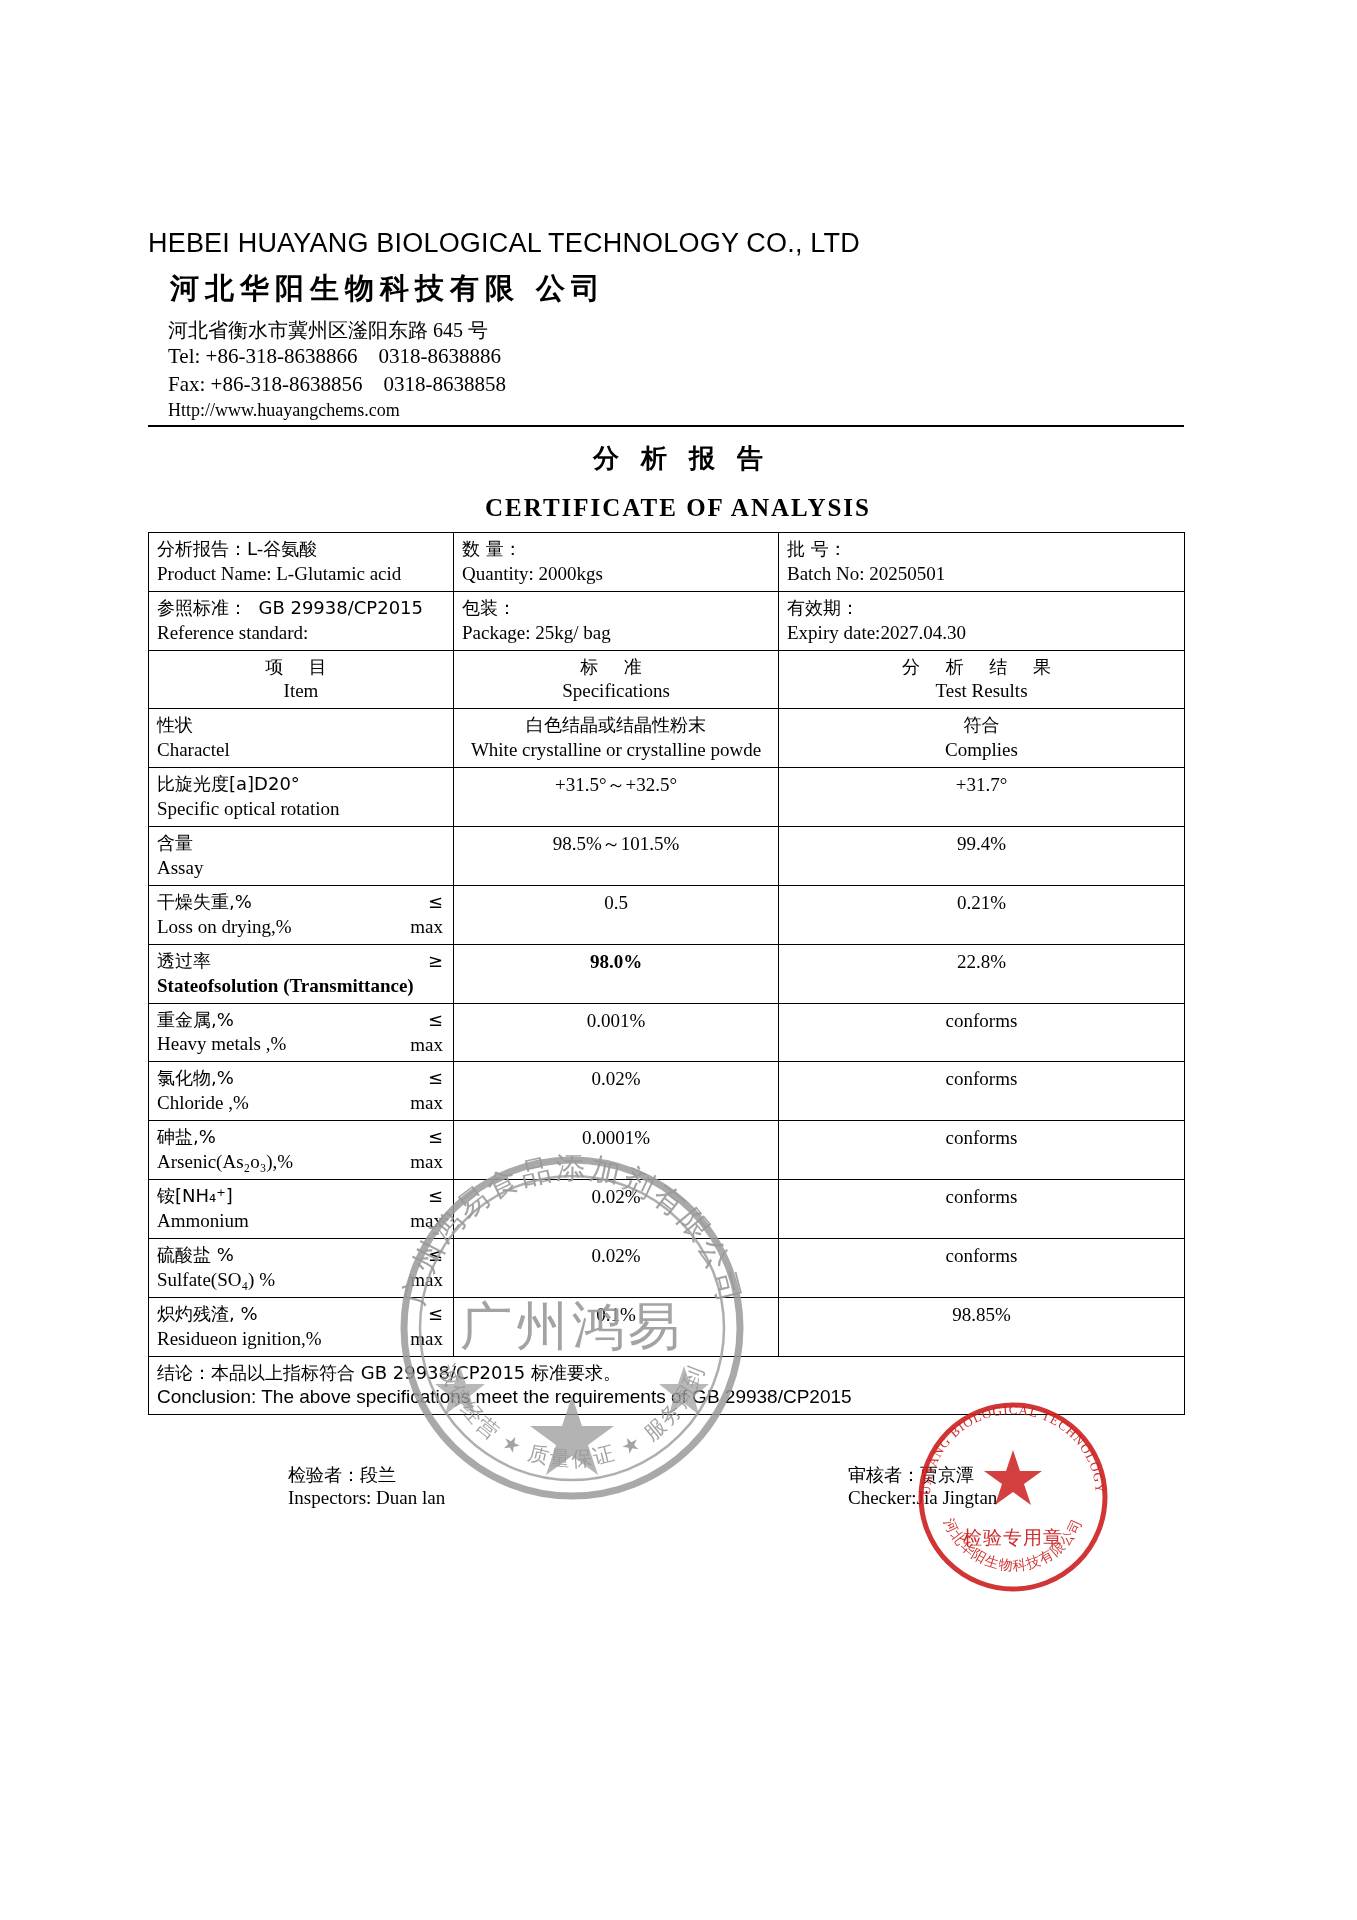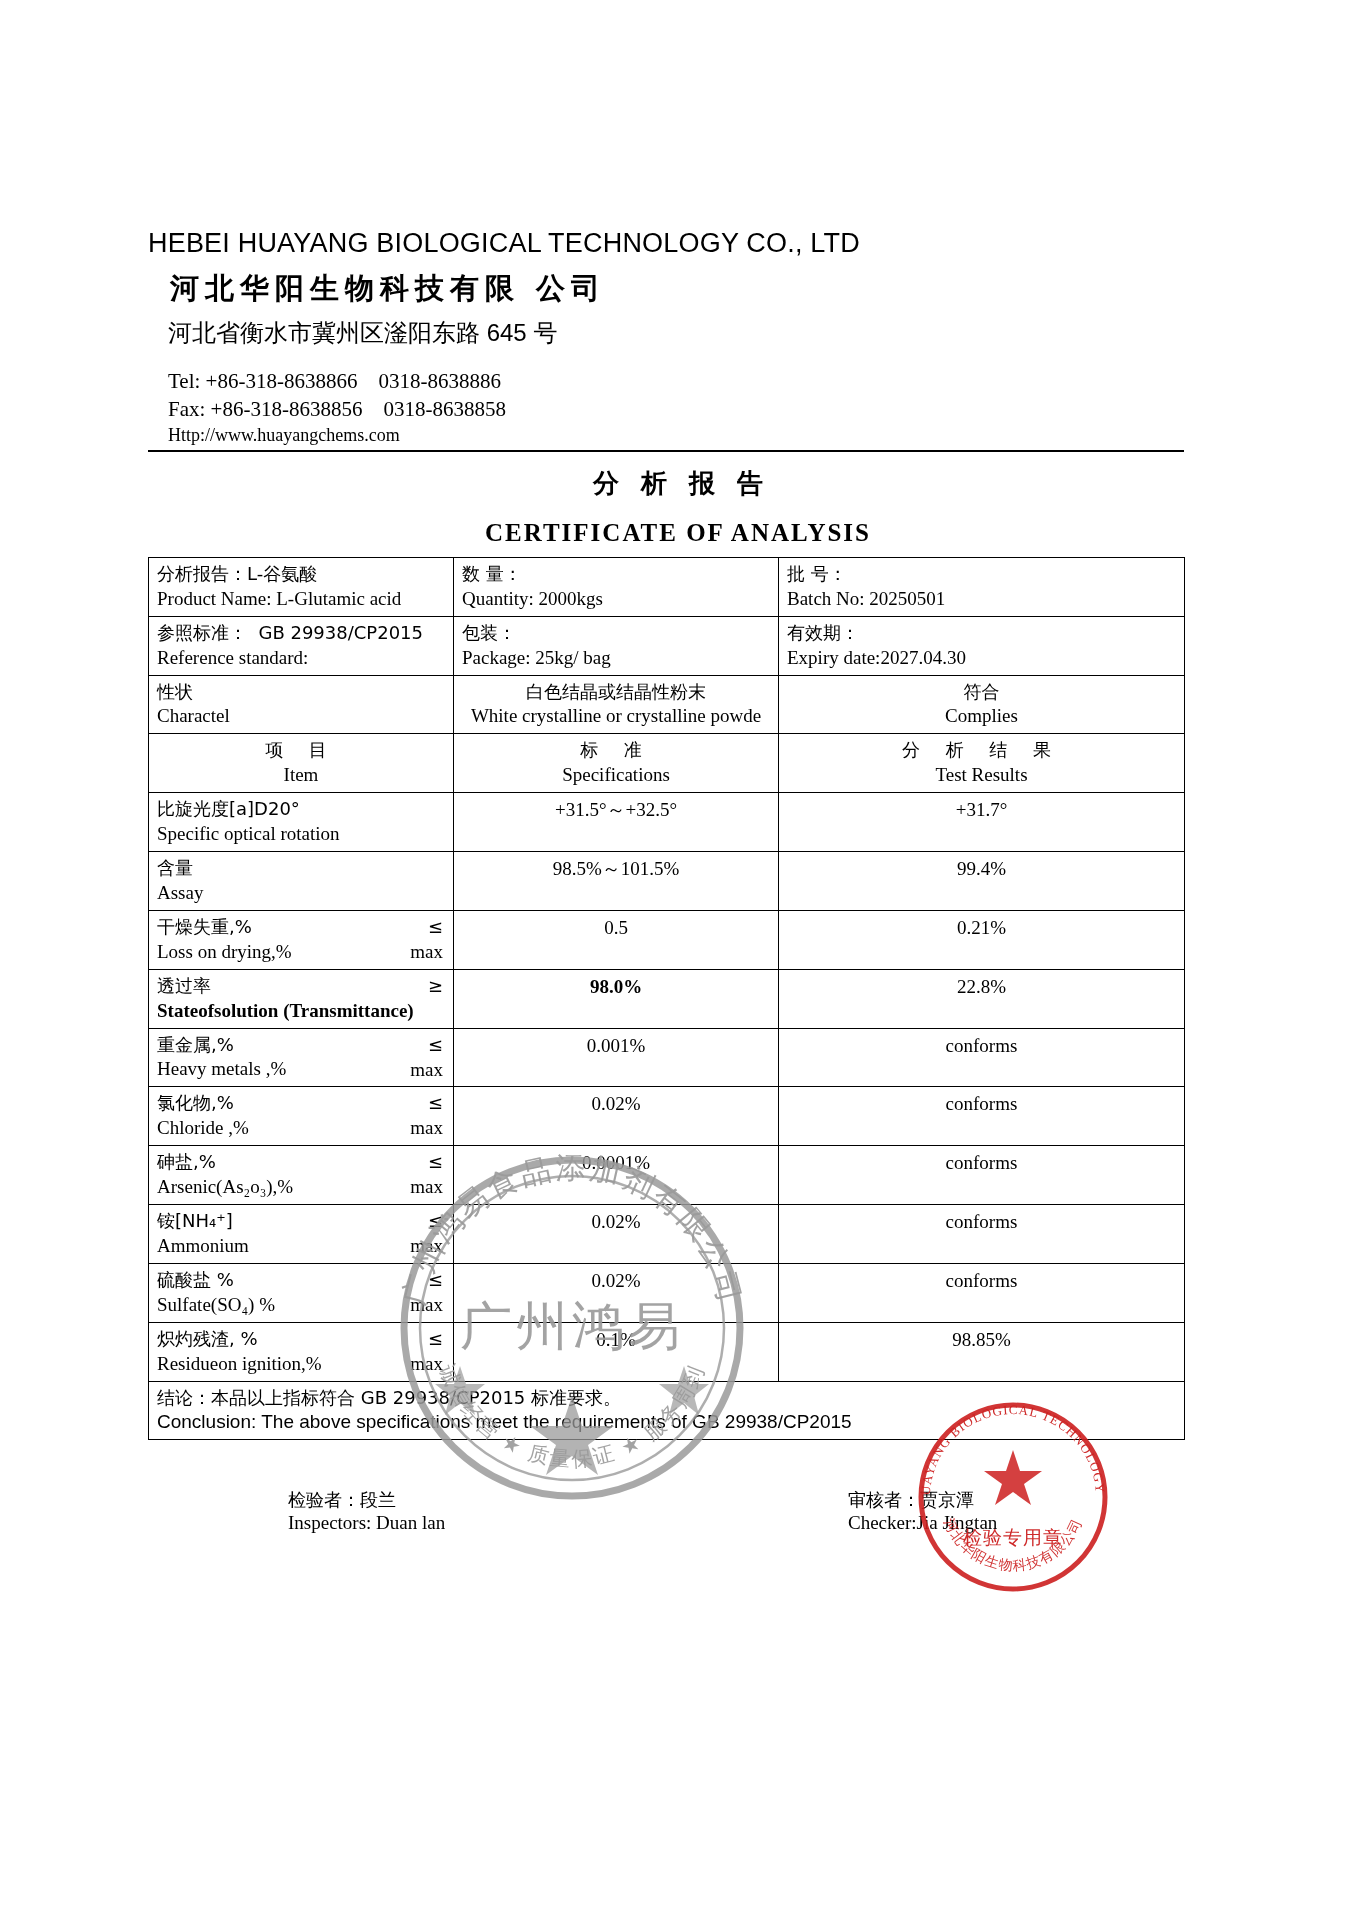--- a/index.html
+++ b/index.html
@@ -38,24 +38,24 @@
   }
   .company-cn {
     font-family: "DejaVu Sans", sans-serif;
     font-size: 29px;
     font-weight: bold;
     letter-spacing: 6px;
     margin-bottom: 8px;
     padding-left: 22px;
   }
   .addr-line {
-    font-family: Liberation Sans, sans-serif;
-    font-size: 24px;
+    font-family: Liberation Serif, serif;
+    font-size: 20px;
     padding-left: 20px;
-    margin-bottom: 20px;
+    margin-bottom: 0;
   }
   .contact-line {
     font-family: "Liberation Serif", serif;
     font-size: 21px;
     padding-left: 20px;
     margin-bottom: 3px;
     white-space: pre;
   }
   .web-line {
     font-family: "Liberation Serif", serif;
@@ -249,48 +249,48 @@
             <span class="cn">包装：</span>
             <span class="en">Package: 25kg/ bag</span>
           </td>
           <td>
             <span class="cn">有效期：</span>
             <span class="en">Expiry date:2027.04.30</span>
           </td>
         </tr>
 
         <tr>
+          <td>
+            <span class="hdr-cn">项 目</span>
+            <span class="hdr-en">Item</span>
+          </td>
+          <td>
+            <span class="hdr-cn">标 准</span>
+            <span class="hdr-en">Specifications</span>
+          </td>
+          <td>
+            <span class="hdr-cn">分 析 结 果</span>
+            <span class="hdr-en">Test  Results</span>
+          </td>
+        </tr>
+
+        <tr>
           <td class="item-cell">
             <span class="cn">性状</span>
             <span class="en">Charactel</span>
             <span class="lim top"></span>
             <span class="lim bot"></span>
           </td>
           <td class="mid">
             <span class="cn ctr">白色结晶或结晶性粉末</span>
             <span class="en ctr">White crystalline or crystalline powde</span>
           </td>
           <td class="mid">
             <span class="cn ctr">符合</span>
             <span class="en ctr">Complies</span>
-          </td>
-        </tr>
-
-        <tr>
-          <td>
-            <span class="hdr-cn">项 目</span>
-            <span class="hdr-en">Item</span>
-          </td>
-          <td>
-            <span class="hdr-cn">标 准</span>
-            <span class="hdr-en">Specifications</span>
-          </td>
-          <td>
-            <span class="hdr-cn">分 析 结 果</span>
-            <span class="hdr-en">Test  Results</span>
           </td>
         </tr>
 
         <tr>
           <td class="item-cell">
             <span class="cn">比旋光度[a]D20°</span>
             <span class="en">Specific optical rotation</span>
             <span class="lim top"></span>
             <span class="lim bot"></span>
           </td>

